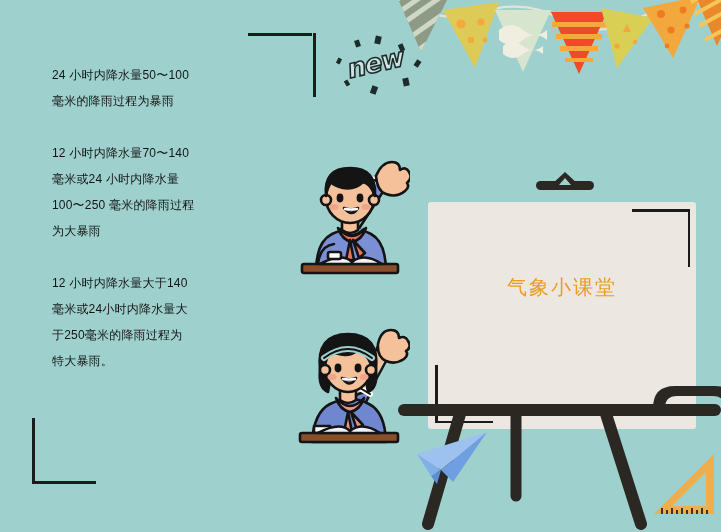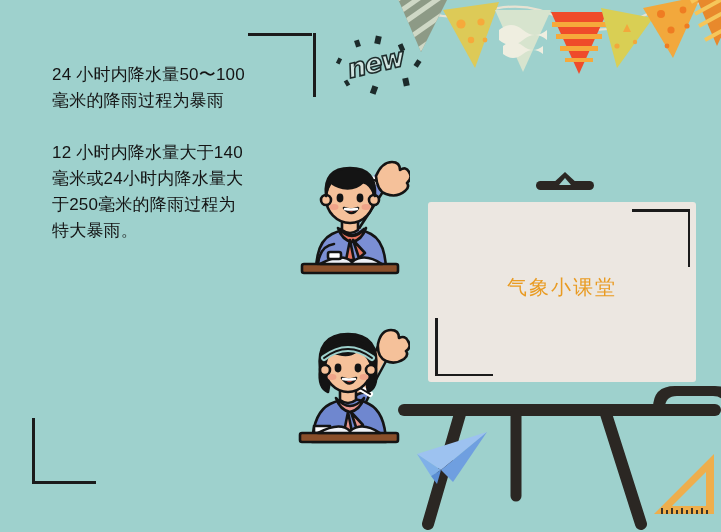--- a/index.html
+++ b/index.html
@@ -20,21 +20,21 @@
   #bracket-tl .v{right:0;top:0;width:3px;height:64px;}
 
   #bracket-bl{left:32px;top:418px;width:66px;height:66px;}
   #bracket-bl .v{left:0;top:0;width:3px;height:64px;}
   #bracket-bl .h{left:0;bottom:0;width:64px;height:3px;}
 
   
   #text-column{position:absolute;left:52px;top:62px;width:265px;}
   .para{
     color:#141414;
-    font-size:17px;
+    font-size:12px;
     line-height:26px;
     letter-spacing:0.2px;
     font-weight:500;
     margin:0 0 26px 0;
     white-space:pre-line;
   }
   .para:last-child{margin-bottom:0;}
 
   
   #main-title{
@@ -63,21 +63,21 @@
   .spark{position:absolute;background:#1d2b2b;}
 
   
   #bunting{position:absolute;left:395px;top:-4px;width:326px;height:78px;}
 
   
   #board-clip{
     position:absolute;left:536px;top:172px;width:58px;height:18px;
   }
   #whiteboard{
-    position:absolute;left:428px;top:202px;width:268px;height:180px;
+    position:absolute;left:428px;top:202px;width:268px;height:227px;
     background:#ece7e1;border-radius:3px;
   }
   #wb-corner-tr{position:absolute;right:6px;top:7px;width:60px;height:60px;}
   #wb-corner-tr .h{position:absolute;right:0;top:0;width:58px;height:2.5px;background:#1b1b1b;}
   #wb-corner-tr .v{position:absolute;right:0;top:0;width:2.5px;height:58px;background:#1b1b1b;}
   #wb-corner-bl{position:absolute;left:7px;bottom:6px;width:60px;height:60px;}
   #wb-corner-bl .v{position:absolute;left:0;bottom:0;width:2.5px;height:58px;background:#1b1b1b;}
   #wb-corner-bl .h{position:absolute;left:0;bottom:0;width:58px;height:2.5px;background:#1b1b1b;}
   #wb-title{
     position:absolute;left:0;right:0;top:72px;text-align:center;
@@ -182,20 +182,24 @@
   </div>
   <div class="bracket" id="bracket-bl">
     <span class="v"></span>
     <span class="h"></span>
   </div>
 
 
   <div id="text-column">
     <p class="para">24 小时内降水量50〜100
 毫米的降雨过程为暴雨</p>
+    <p class="para">12 小时内降水量70〜140
+毫米或24 小时内降水量
+100〜250 毫米的降雨过程
+为大暴雨</p>
     <p class="para">12 小时内降水量大于140
 毫米或24小时内降水量大
 于250毫米的降雨过程为
 特大暴雨。</p>
   </div>
 
   <div id="board-clip">
     <svg width="58" height="18" viewBox="0 0 58 18">
       <rect x="0" y="9" width="58" height="9" rx="4.5" fill="#2b2723"></rect>
       <polygon points="29,0 43,13 15,13" fill="#2b2723"></polygon>

